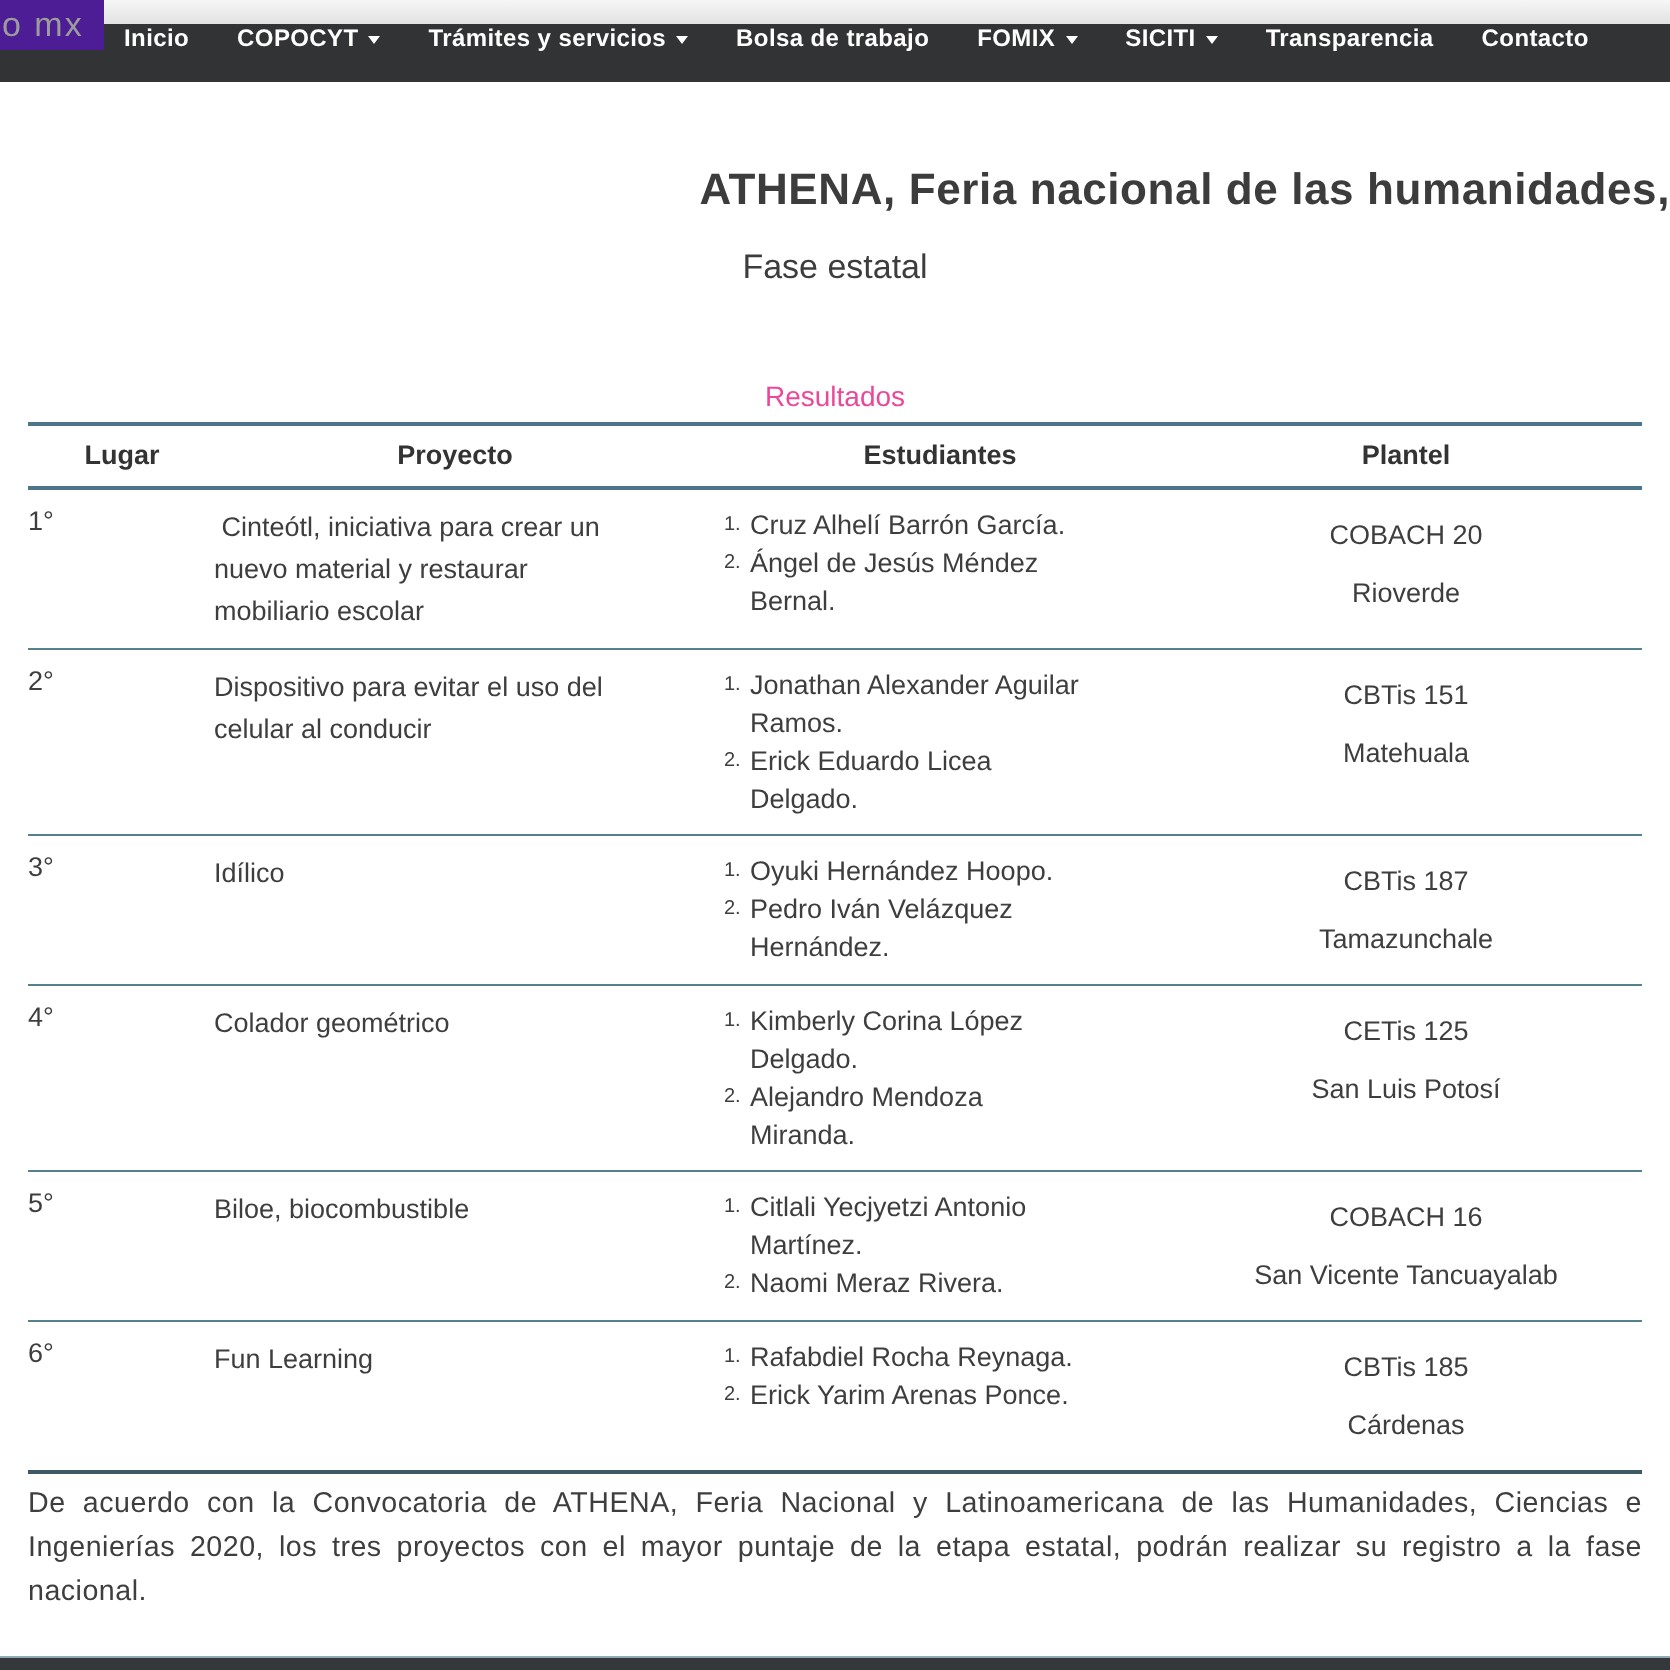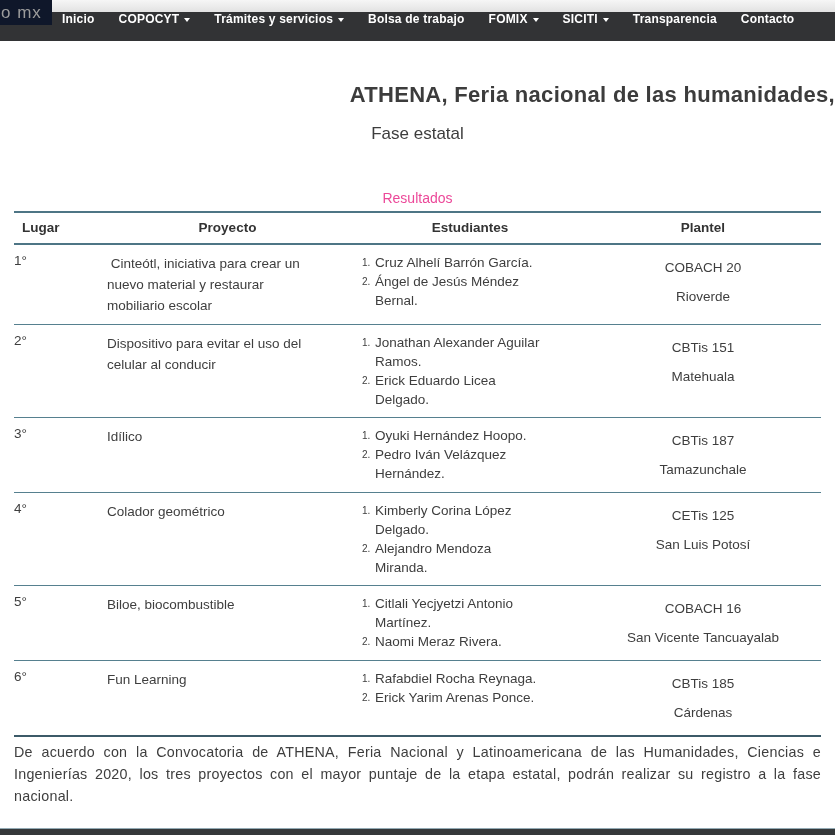--- a/index.html
+++ b/index.html
@@ -23,21 +23,21 @@
     position: absolute;
     top: 0; left: 0; right: 0;
     height: 12px;
     background: linear-gradient(#f6f6f6, #e2e2e2);
   }
   .logo-box {
     position: absolute;
     top: 0; left: 0;
     width: 52px;
     height: 25px;
-    background: #0f172a;
+    background: #4c1d95;
     z-index: 3;
     display: flex;
     align-items: center;
     overflow: hidden;
   }
   .logo-text {
     color: #9c9c9c;
     font-size: 17px;
     letter-spacing: 1px;
     padding-left: 1px;
@@ -114,21 +114,21 @@
   table.results th {
     border-top: 2px solid #4e7585;
     border-bottom: 2px solid #4e7585;
     font-size: 13.5px;
     font-weight: 700;
     color: #333333;
     padding: 7px 0 8px;
     text-align: center;
   }
   table.results th.h-lugar {
-    text-align: left;
+    text-align: center;
     padding-left: 8px;
   }
   table.results td {
     vertical-align: top;
     border-bottom: 1.5px solid #56808f;
     padding: 8px 0;
     font-size: 13.5px;
     color: #3e3e3e;
   }
   table.results tr:last-child td {

